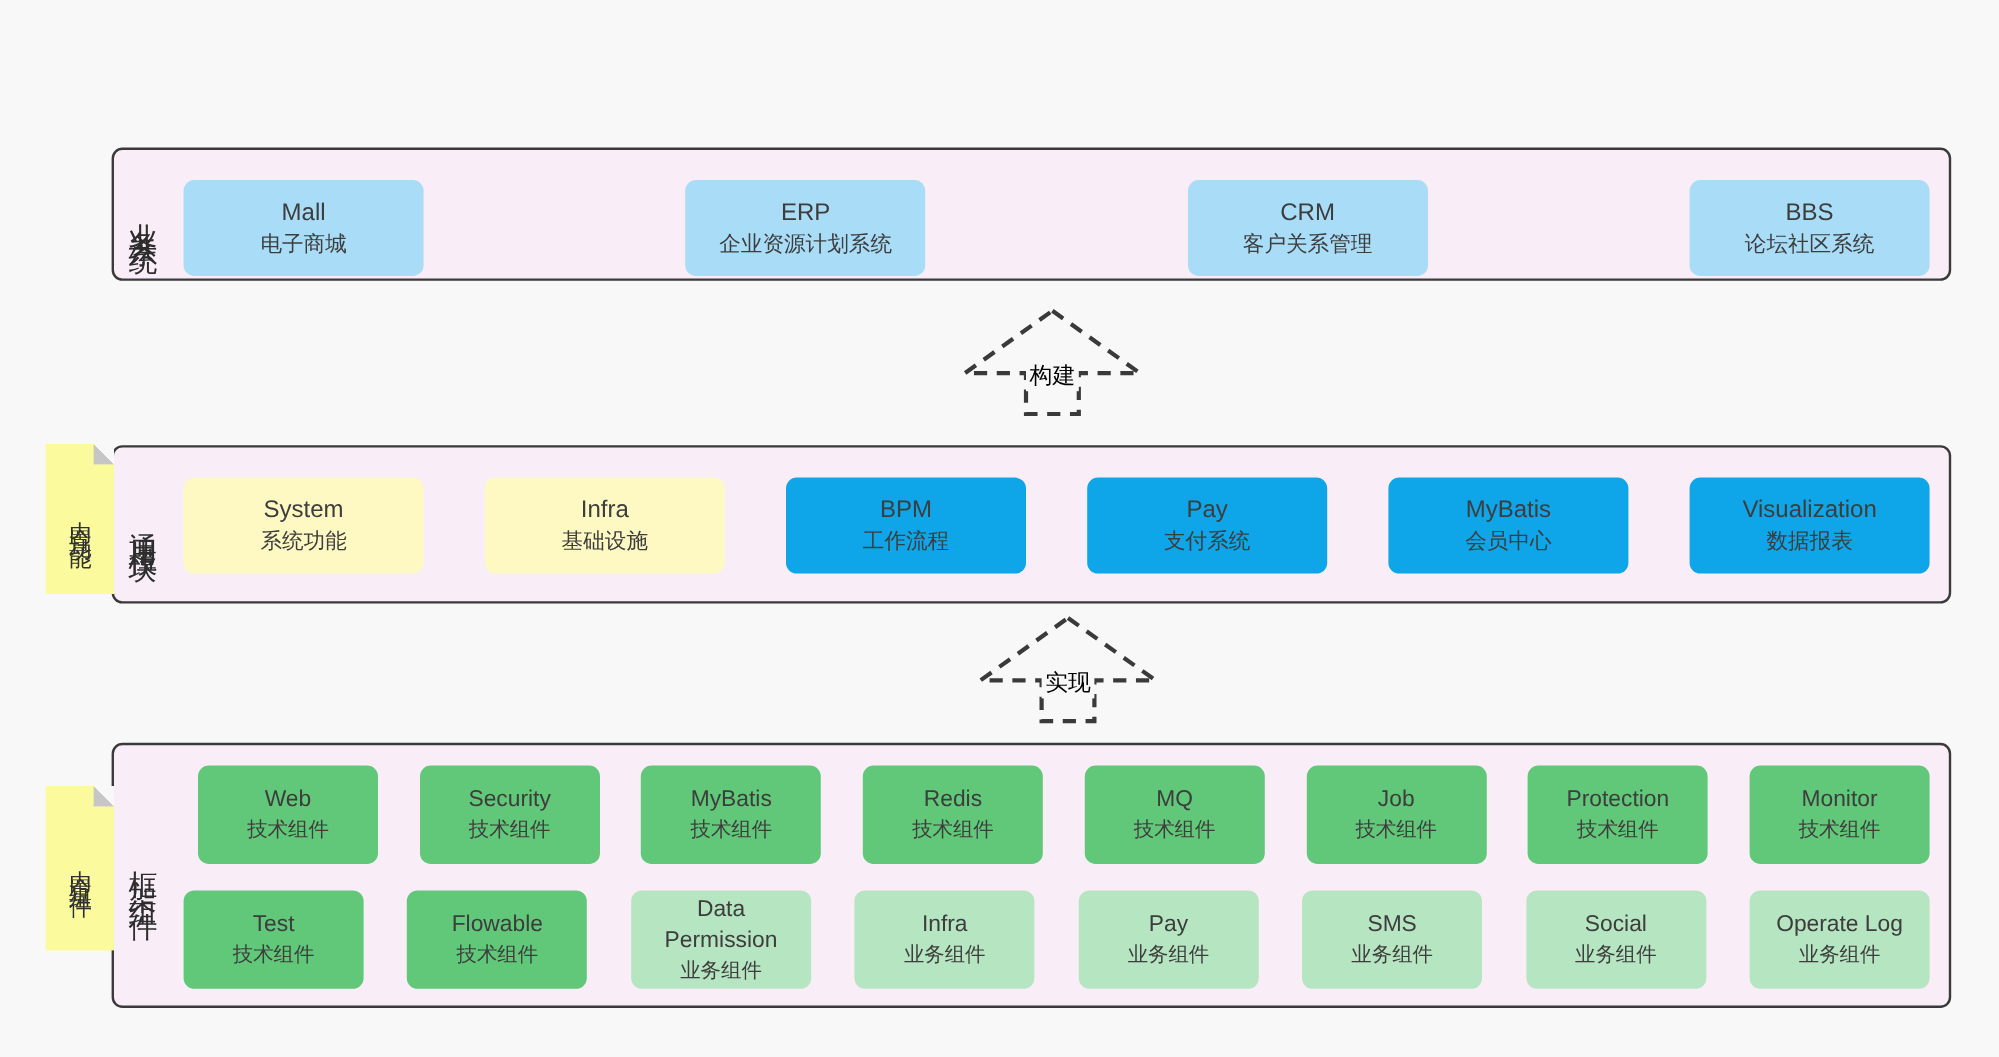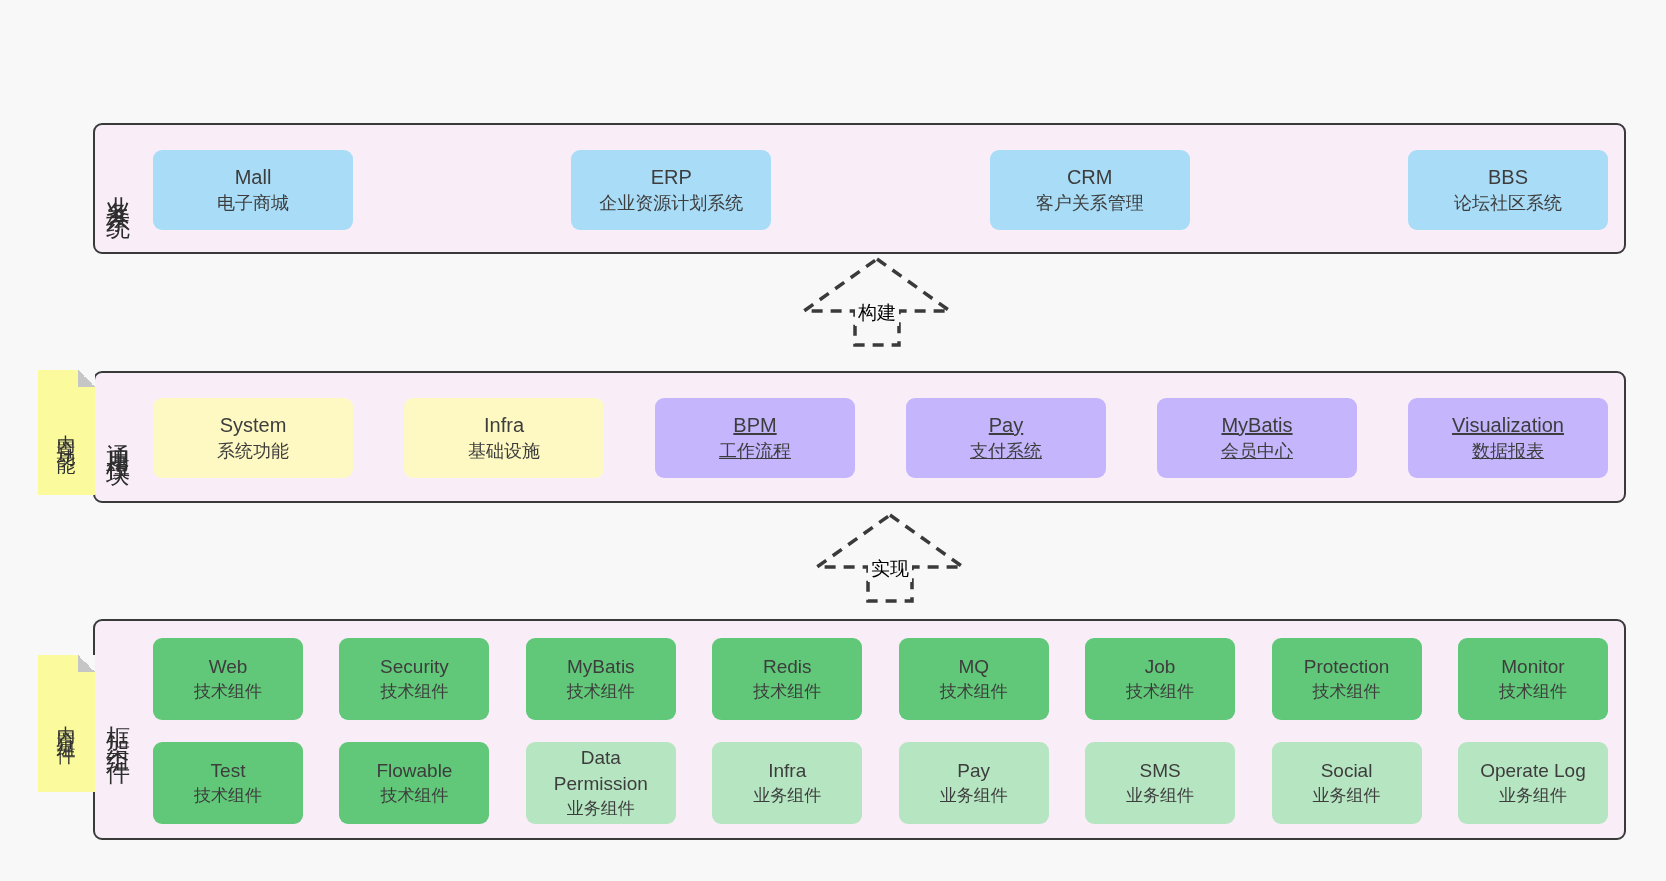--- a/index.html
+++ b/index.html
@@ -6,50 +6,50 @@
   body {
     width:1666px; height:881px; position:relative;
     background:#f8f8f8; overflow:hidden;
     font-family:"Liberation Sans","DejaVu Sans",sans-serif;
     color:#3d3d3d;
   }
   .band {
     position:absolute; left:93px; width:1533px; box-sizing:border-box;
     background:#f9eef8; border:2px solid #3a3a3a; border-radius:9px;
   }
-  #band1 { top:123px; height:131px; }
+  #band1 { top:123px; height:111px; }
   #band2 { top:371px; height:132px; }
   #band3 { top:619px; height:221px; }
   .band-label {
     position:absolute; left:11px; top:50%; transform:translateY(-50%);
     writing-mode:vertical-rl; text-orientation:upright;
     font-size:24px; color:#2d2d2d; letter-spacing:6px; line-height:1;
   }
   #band3 .band-label { letter-spacing:12px; }
   .row {
     position:absolute; left:58px; right:16px;
     display:flex; justify-content:space-between;
   }
   #band1 .row, #band2 .row { top:25px; }
-  #band3 .row-1 { top:17px; }
+  #band3 .row-1 { top:17px;margin-left:12px; }
   #band3 .row-2 { top:121px; }
   .box {
     border-radius:9px; box-sizing:border-box;
     display:flex; flex-direction:column; align-items:center; justify-content:center;
     text-align:center; line-height:1.38; padding:2px 10px;
   }
   .box-lg { width:200px; height:80px; }
   .box-sm { width:150px; height:82px; }
   .box-lg .en { font-size:20px; }
   .box-lg .cn { font-size:18px; }
   .box-sm .en { font-size:19px; }
   .box-sm .cn { font-size:17px; }
   .blue       { background:#a9dcf7; }
   .red        { background:#fef9c3; }
-  .pink       { background:#c4b5fd;text-decoration:underline; }
+  .pink       { background:#0ea5e9; }
   .green      { background:#60c878; }
   .lightgreen { background:#b6e5c1; }
   .sticky {
     position:absolute; width:57px; background:#fbfb9e; z-index:3;
     display:flex; align-items:center; justify-content:center;
   }
   #sticky1 { left:38px; top:370px; height:125px; }
   #sticky2 { left:38px; top:655px; height:137px; }
   .sticky .fold {
     position:absolute; top:0; right:0; width:17px; height:17px;

